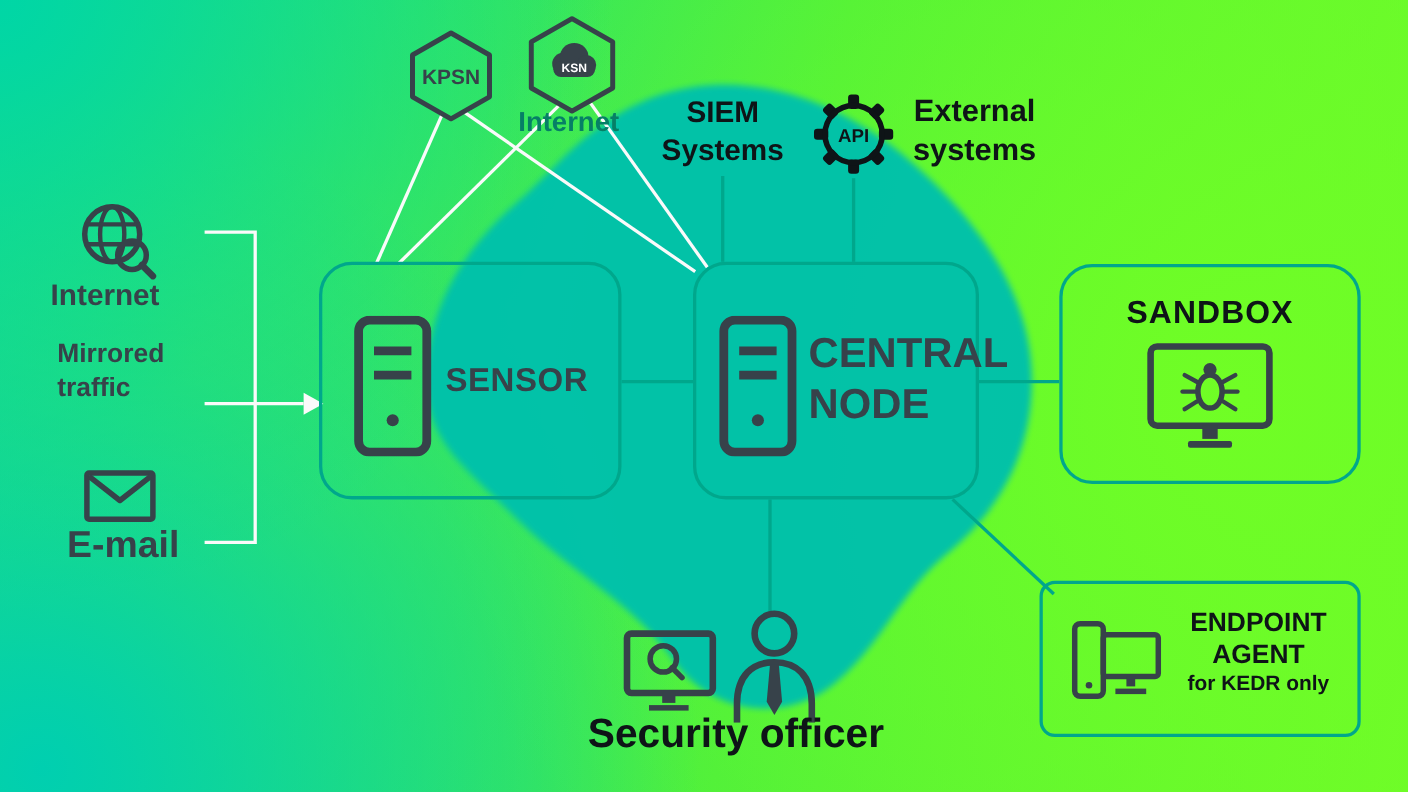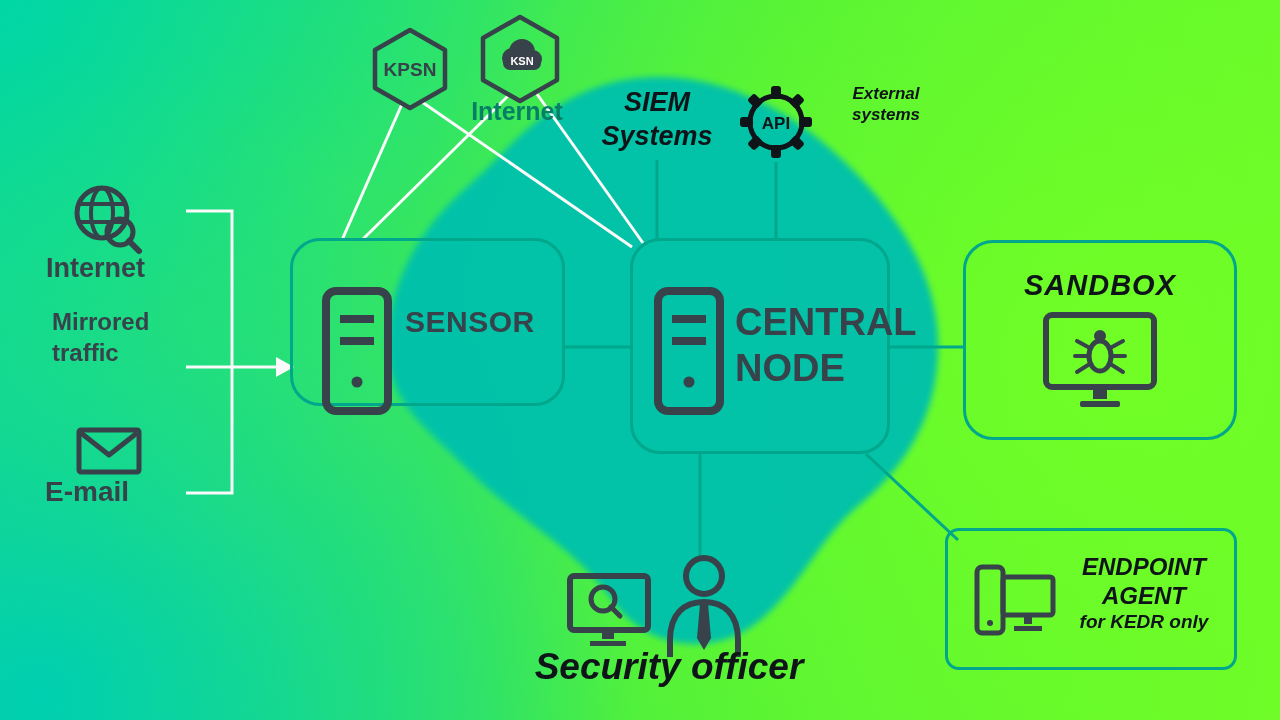--- a/index.html
+++ b/index.html
@@ -14,21 +14,21 @@
       radial-gradient(circle at 3% 97%,  #00cfb0 0%, rgba(0,207,176,0) 42%),
       radial-gradient(circle at 14% 45%, #49ec48 0%, rgba(73,236,72,0) 42%),
       radial-gradient(circle at 88% 50%, #70fe25 0%, rgba(112,254,37,0) 62%),
       linear-gradient(100deg, #12da90 0%, #4cee3e 55%, #6efb2a 100%);
   }
   .abs{ position:absolute; }
   .z1{ z-index:1; } .z2{ z-index:2; } .z3{ z-index:3; }
 
   .lbl{ font-weight:700; }
   .dark{ color:#37424a; }
-  .black{ color:#0e1417;font-style:italic; }
+  .black{ color:#0e1417; }
   .tealtxt{ color:#067f66; }
 
   .node-box{
     position:absolute; z-index:3;
     border:3px solid #00a78c; border-radius:30px;
   }
   .flex-center-v{ display:flex; align-items:center; }
   svg{ display:block; }
   .ctr{ text-align:center; }
 </style>
@@ -84,21 +84,21 @@
     <line x1="63" y1="59" x2="73" y2="69" stroke="#37424a" stroke-width="6" stroke-linecap="round"></line>
   </svg>
   <div class="abs z3 lbl dark" style="left:46px; top:253px; font-size:27px;">Internet</div>
 
   <div class="abs z3 lbl dark" style="left:52px; top:307px; width:150px; font-size:24px; line-height:1.28;">Mirrored traffic</div>
 
   <svg class="abs z3" style="left:76px; top:427px;" width="66" height="48" viewBox="0 0 66 48">
     <rect x="3" y="3" width="60" height="42" rx="2" fill="none" stroke="#37424a" stroke-width="5"></rect>
     <path d="M 5 6 L 33 28 L 61 6" fill="none" stroke="#37424a" stroke-width="5" stroke-linejoin="round"></path>
   </svg>
-  <div class="abs z3 lbl dark" style="left:45px; top:476px; font-size:28px;">E-mail</div>
+  <div class="abs z3 lbl dark" style="left:61px; top:476px; font-size:34px;">E-mail</div>
 
   <svg class="abs z3" style="left:366px; top:27px;" width="88" height="84" viewBox="0 0 88 84">
     <polygon points="44,3 79,23 79,61 44,81 9,61 9,23" fill="none" stroke="#37424a" stroke-width="4.5" stroke-linejoin="round"></polygon>
     <text x="44" y="49" text-anchor="middle" font-size="19" font-weight="bold" fill="#37424a">KPSN</text>
   </svg>
 
   <svg class="abs z3" style="left:474px; top:13px;" width="92" height="92" viewBox="0 0 92 92">
     <polygon points="46,4 83,25 83,67 46,88 9,67 9,25" fill="none" stroke="#37424a" stroke-width="4.5" stroke-linejoin="round"></polygon>
     <g>
       <circle cx="38" cy="45" r="10" fill="#37424a"></circle>
@@ -120,23 +120,23 @@
       <rect x="33" y="2" width="10" height="13" rx="3" transform="rotate(135 38 38)"></rect>
       <rect x="33" y="2" width="10" height="13" rx="3" transform="rotate(180 38 38)"></rect>
       <rect x="33" y="2" width="10" height="13" rx="3" transform="rotate(225 38 38)"></rect>
       <rect x="33" y="2" width="10" height="13" rx="3" transform="rotate(270 38 38)"></rect>
       <rect x="33" y="2" width="10" height="13" rx="3" transform="rotate(315 38 38)"></rect>
     </g>
     <circle cx="38" cy="38" r="26" fill="none" stroke="#0e1417" stroke-width="5"></circle>
     <text x="38" y="45" text-anchor="middle" font-size="17" font-weight="bold" fill="#0e1417">API</text>
   </svg>
 
-  <div class="abs z3 lbl black ctr" style="left:818px; top:83px; width:136px; font-size:17px; line-height:1.25;">External systems</div>
-
-  <div class="node-box" style="left:290px; top:238px; width:275px; height:168px;">
+  <div class="abs z3 lbl black ctr" style="left:818px; top:83px; width:136px; font-size:28px; line-height:1.25;">External systems</div>
+
+  <div class="node-box" style="left:290px; top:238px; width:275px; height:216px;">
     <svg class="abs" style="left:28px; top:46px;" width="72" height="128" viewBox="0 0 72 128">
       <rect x="5" y="4" width="62" height="120" rx="10" fill="none" stroke="#37424a" stroke-width="8"></rect>
       <line x1="19" y1="32" x2="53" y2="32" stroke="#37424a" stroke-width="8"></line>
       <line x1="19" y1="54" x2="53" y2="54" stroke="#37424a" stroke-width="8"></line>
       <circle cx="36" cy="95" r="5.5" fill="#37424a"></circle>
     </svg>
     <div class="abs lbl dark flex-center-v" style="left:112px; top:0; height:100%; font-size:30px; letter-spacing:0.5px;">SENSOR</div>
   </div>
 
   <div class="node-box" style="left:630px; top:238px; width:260px; height:216px;">

